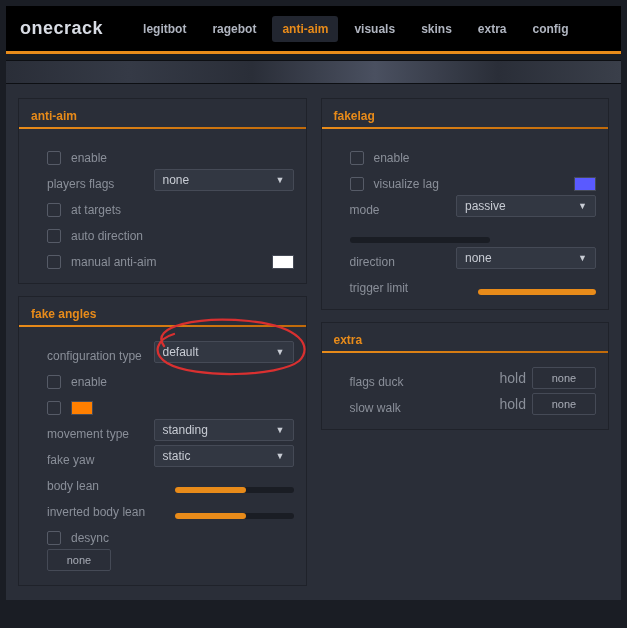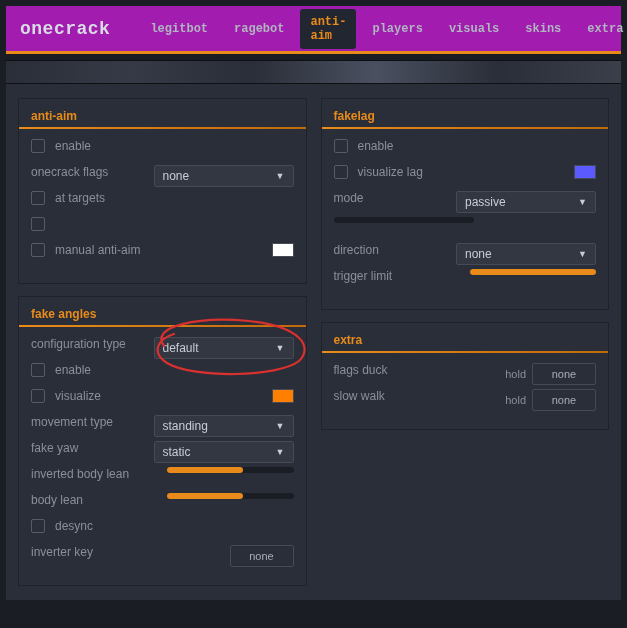--- a/index.html
+++ b/index.html
@@ -12,25 +12,24 @@
   height: 628px;
   overflow: hidden;
 }
 .outer {
   padding: 6px;
 }
 .topbar {
   display: flex;
   align-items: center;
   height: 48px;
-  background: #a21caf;
+  background: #000000;
   border-bottom: 3px solid #e88b1a;
   padding: 0 14px;
   gap: 20px;
-  font-family: Liberation Mono, monospace;
 }
 .title {
   font-size: 18px;
   font-weight: 700;
   color: #d8dce4;
   letter-spacing: 0.5px;
   margin-right: 10px;
 }
 .tabs { display: flex; gap: 6px; align-items: center; font-weight: 600; }
 .tab {
@@ -68,23 +67,24 @@
   font-size: 12px;
   margin-bottom: 4px;
 }
 .panel-underline {
   height: 2px;
   background: linear-gradient(90deg, #e88b1a 0%, #c06a0a 100%);
   margin: 0 -12px 10px -12px;
 }
 .row {
   display: flex;
-  align-items: flex-start;
+  align-items: flex-end;
   height: 26px;
   gap: 10px;
+  margin-left: 16px;
 }
 .row-label { flex: 1; color: #8a8f99; }
 .checkbox {
   width: 14px; height: 14px;
   border: 1px solid #565b67;
   background: #2a2e38;
   border-radius: 2px;
   flex-shrink: 0;
 }
 .select {
@@ -111,21 +111,21 @@
   background: #1a1d24;
   border-radius: 3px;
   position: relative;
 }
 .slider-fill {
   height: 100%;
   background: #e88b1a;
   border-radius: 3px;
 }
 .keybind-group { display:flex; gap:6px; align-items:center; }
-.keybind-mode { color:#8a8f99; font-size:11px; }
+.keybind-mode { color:#8a8f99; font-size:14px; }
 .keybtn {
   width: 64px; height: 22px;
   border: 1px solid #454a56;
   background: #2a2e38;
   display: flex; align-items: center; justify-content: center;
   color: #a8acb6;
   border-radius: 2px;
   font-size: 11px;
 }
 svg.anno { position:absolute; pointer-events:none; z-index:50; }
@@ -133,21 +133,20 @@
 </head>
 <body>
 
 <div class="outer">
   <div class="topbar">
     <div class="title">onecrack</div>
     <div class="tabs">
       <div class="tab">legitbot</div>
       <div class="tab">ragebot</div>
       <div class="tab active">anti-aim</div>
-      <div class="tab">players</div>
       <div class="tab">visuals</div>
       <div class="tab">skins</div>
       <div class="tab">extra</div>
       <div class="tab">config</div>
     </div>
   </div>
 
   <div class="strip"></div>
 
   <div class="content">
@@ -156,32 +155,33 @@
 
       <div class="panel">
         <div class="panel-header">anti-aim</div>
         <div class="panel-underline"></div>
 
         <div class="row">
           <div class="checkbox"></div>
           <div class="row-label">enable</div>
         </div>
         <div class="row">
-          <div class="row-label">onecrack flags</div>
+          <div class="row-label">players flags</div>
           <div class="select">
             <span>none</span>
             <span class="chev">▼</span>
           </div>
         </div>
         <div class="row">
           <div class="checkbox"></div>
           <div class="row-label">at targets</div>
         </div>
         <div class="row">
           <div class="checkbox"></div>
+          <div class="row-label">auto direction</div>
         </div>
         <div class="row">
           <div class="checkbox"></div>
           <div class="row-label">manual anti-aim</div>
           <div class="colorbox" style="background:#ffffff"></div>
         </div>
       </div>
 
       <div class="panel" style="position:relative;">
         <div class="panel-header">fake angles</div>
@@ -193,55 +193,53 @@
             <span>default</span>
             <span class="chev">▼</span>
           </div>
         </div>
         <div class="row">
           <div class="checkbox"></div>
           <div class="row-label">enable</div>
         </div>
         <div class="row">
           <div class="checkbox"></div>
-          <div class="row-label">visualize</div>
           <div class="colorbox" style="background:#ff7f00"></div>
         </div>
         <div class="row">
           <div class="row-label">movement type</div>
           <div class="select">
             <span>standing</span>
             <span class="chev">▼</span>
           </div>
         </div>
         <div class="row">
           <div class="row-label">fake yaw</div>
           <div class="select">
             <span>static</span>
             <span class="chev">▼</span>
+          </div>
+        </div>
+        <div class="row">
+          <div class="row-label">body lean</div>
+          <div class="slider">
+            <div class="slider-fill" style="width:60%"></div>
           </div>
         </div>
         <div class="row">
           <div class="row-label">inverted body lean</div>
           <div class="slider">
             <div class="slider-fill" style="width:60%"></div>
           </div>
         </div>
         <div class="row">
-          <div class="row-label">body lean</div>
-          <div class="slider">
-            <div class="slider-fill" style="width:60%"></div>
-          </div>
-        </div>
-        <div class="row">
           <div class="checkbox"></div>
           <div class="row-label">desync</div>
         </div>
         <div class="row">
-          <div class="row-label">inverter key</div>
           <div class="keybtn">none</div>
         </div>
 
         <svg class="anno" style="left:120px; top:14px;" width="180" height="70" viewBox="0 0 180 70">
           <path d="M 25 35 C 10 15, 60 5, 110 10 C 160 15, 175 35, 160 50 C 140 66, 55 68, 28 52 C 12 42, 18 28, 35 23" fill="none" stroke="#d93030" stroke-width="2.2" stroke-linecap="round"></path>
         </svg>
       </div>
     </div>
 
     <div class="col">

